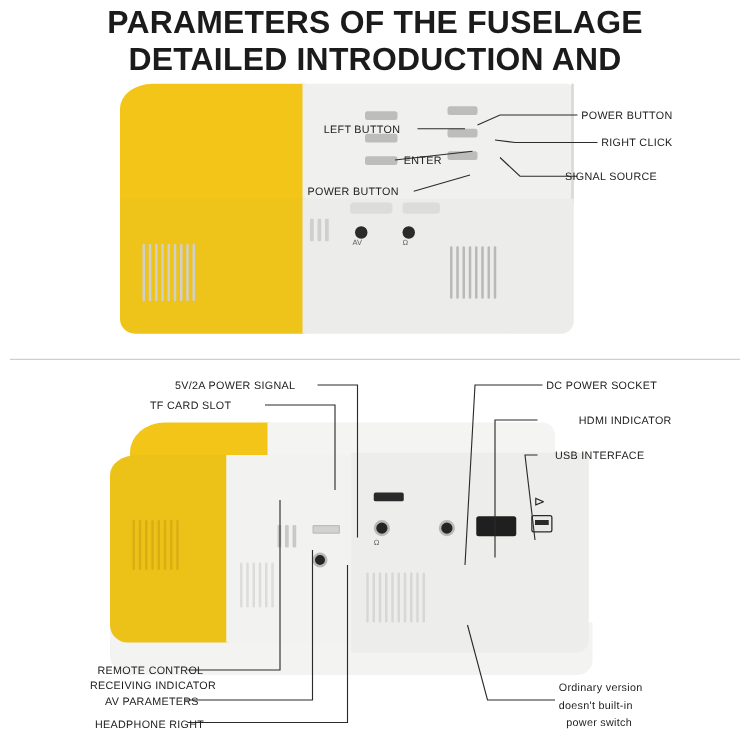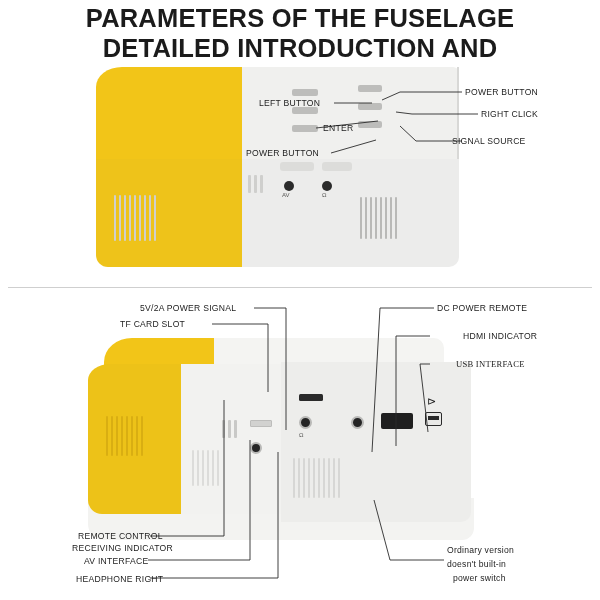--- a/index.html
+++ b/index.html
@@ -428,26 +428,26 @@
   <div class="label" style="left:481px; top:109px;">RIGHT CLICK</div>
   <div class="label" style="left:452px; top:136px;">SIGNAL SOURCE</div>
 
   <div class="label" style="left:259px; top:98px;">LEFT BUTTON</div>
   <div class="label" style="left:287px; top:123px;margin-left:36px;">ENTER</div>
   <div class="label" style="left:246px; top:148px;">POWER BUTTON</div>
 
   <div class="label" style="left:140px; top:303px;">5V/2A POWER SIGNAL</div>
   <div class="label" style="left:120px; top:319px;">TF CARD SLOT</div>
 
-  <div class="label" style="left:437px; top:303px;">DC POWER REMOTE</div>
+  <div class="label" style="left:437px; top:303px;">DC POWER SOCKET</div>
   <div class="label" style="left:463px; top:331px;">HDMI INDICATOR</div>
-  <div class="label" style="left:456px; top:359px;font-family:Liberation Serif, serif;">USB INTERFACE</div>
+  <div class="label" style="left:444px; top:359px;">USB INTERFACE</div>
 
   <div class="label" style="left:78px; top:531px;">REMOTE CONTROL</div>
   <div class="label" style="left:72px; top:543px;">RECEIVING INDICATOR</div>
-  <div class="label" style="left:84px; top:556px;">AV INTERFACE</div>
+  <div class="label" style="left:84px; top:556px;">AV PARAMETERS</div>
   <div class="label" style="left:76px; top:574px;">HEADPHONE RIGHT</div>
 
   <div class="label" style="left:447px; top:545px;">Ordinary version</div>
   <div class="label" style="left:447px; top:559px;">doesn't built-in</div>
   <div class="label" style="left:453px; top:573px;">power switch</div>
 
 </div>
 
 </body></html>

